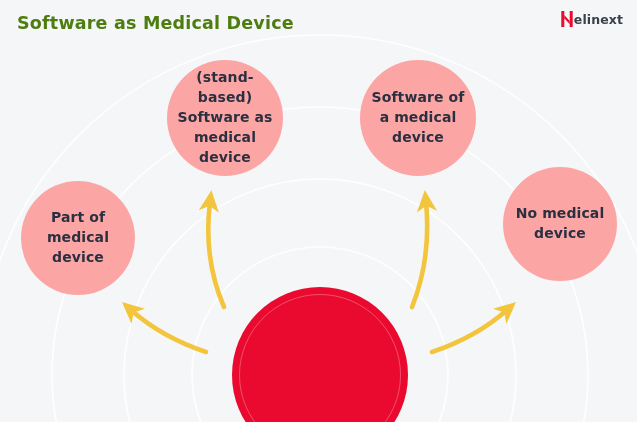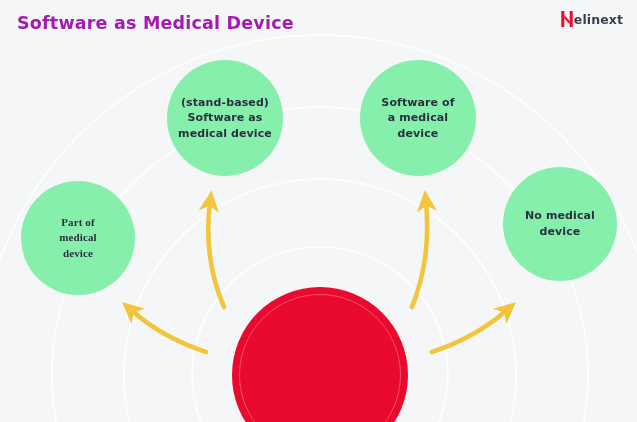--- a/index.html
+++ b/index.html
@@ -38,21 +38,21 @@
   }
 
   
   #page-title {
     position: absolute;
     left: 17px;
     top: 13px;
     font-size: 17.5px;
     font-weight: bold;
     letter-spacing: 0.2px;
-    color: #a21caf;
+    color: #4d7c0f;
     white-space: nowrap;
   }
   #logo {
     position: absolute;
     right: 14px;
     top: 10px;
     display: flex;
     align-items: center;
   }
   #logo .mark {
@@ -70,35 +70,35 @@
   .node {
     position: absolute;
     border-radius: 50%;
     display: flex;
     align-items: center;
     justify-content: center;
     text-align: center;
     box-sizing: border-box;
   }
   .node.white {
-    background: #86efac;
+    background: #fca5a5;
     color: #2b3040;
-    font-size: 11px;
+    font-size: 14px;
     font-weight: bold;
     line-height: 1.42;
     letter-spacing: 0.1px;
   }
   .node .label {
     padding: 0 8px;
     white-space: pre-line;
   }
 
   #node-stand-based { left: 167px; top: 60px;  width: 116px; height: 116px; }
   #node-accessory   { left: 360px; top: 60px;  width: 116px; height: 116px; }
-  #node-part-of     { left: 21px;  top: 181px; width: 114px; height: 114px; font-family: Liberation Serif, serif; }
+  #node-part-of     { left: 21px;  top: 181px; width: 114px; height: 114px; }
   #node-no-medical  { left: 503px; top: 167px; width: 114px; height: 114px; }
 
   #node-software {
     left: 232px;
     top: 287px;
     width: 176px;
     height: 176px;
     background: #ea0a2f;
     color: #ffffff;
     font-size: 22px;

